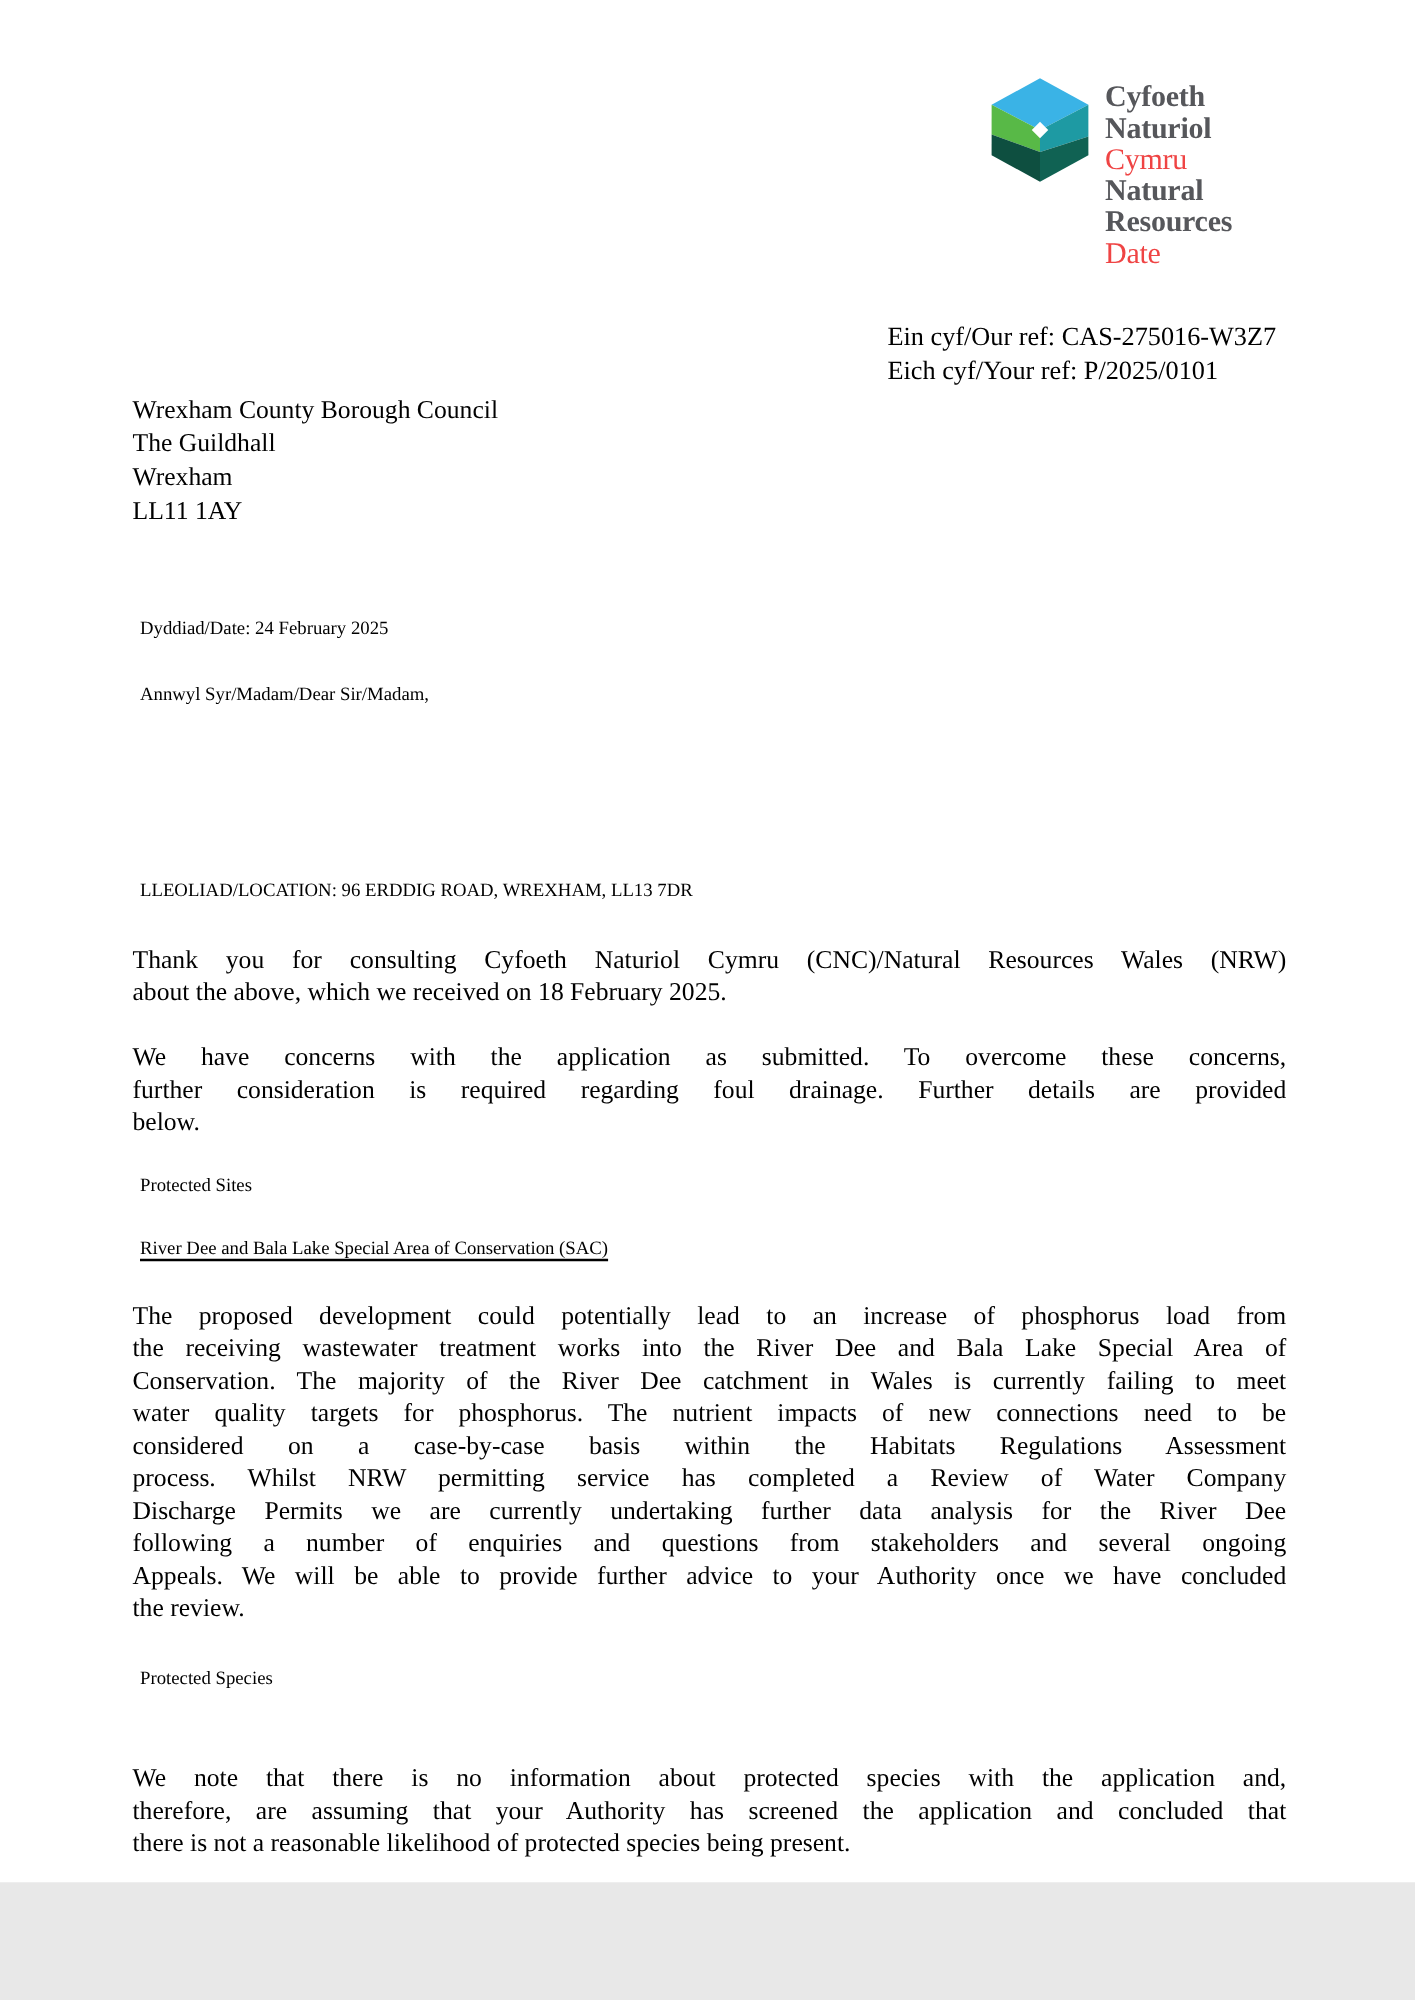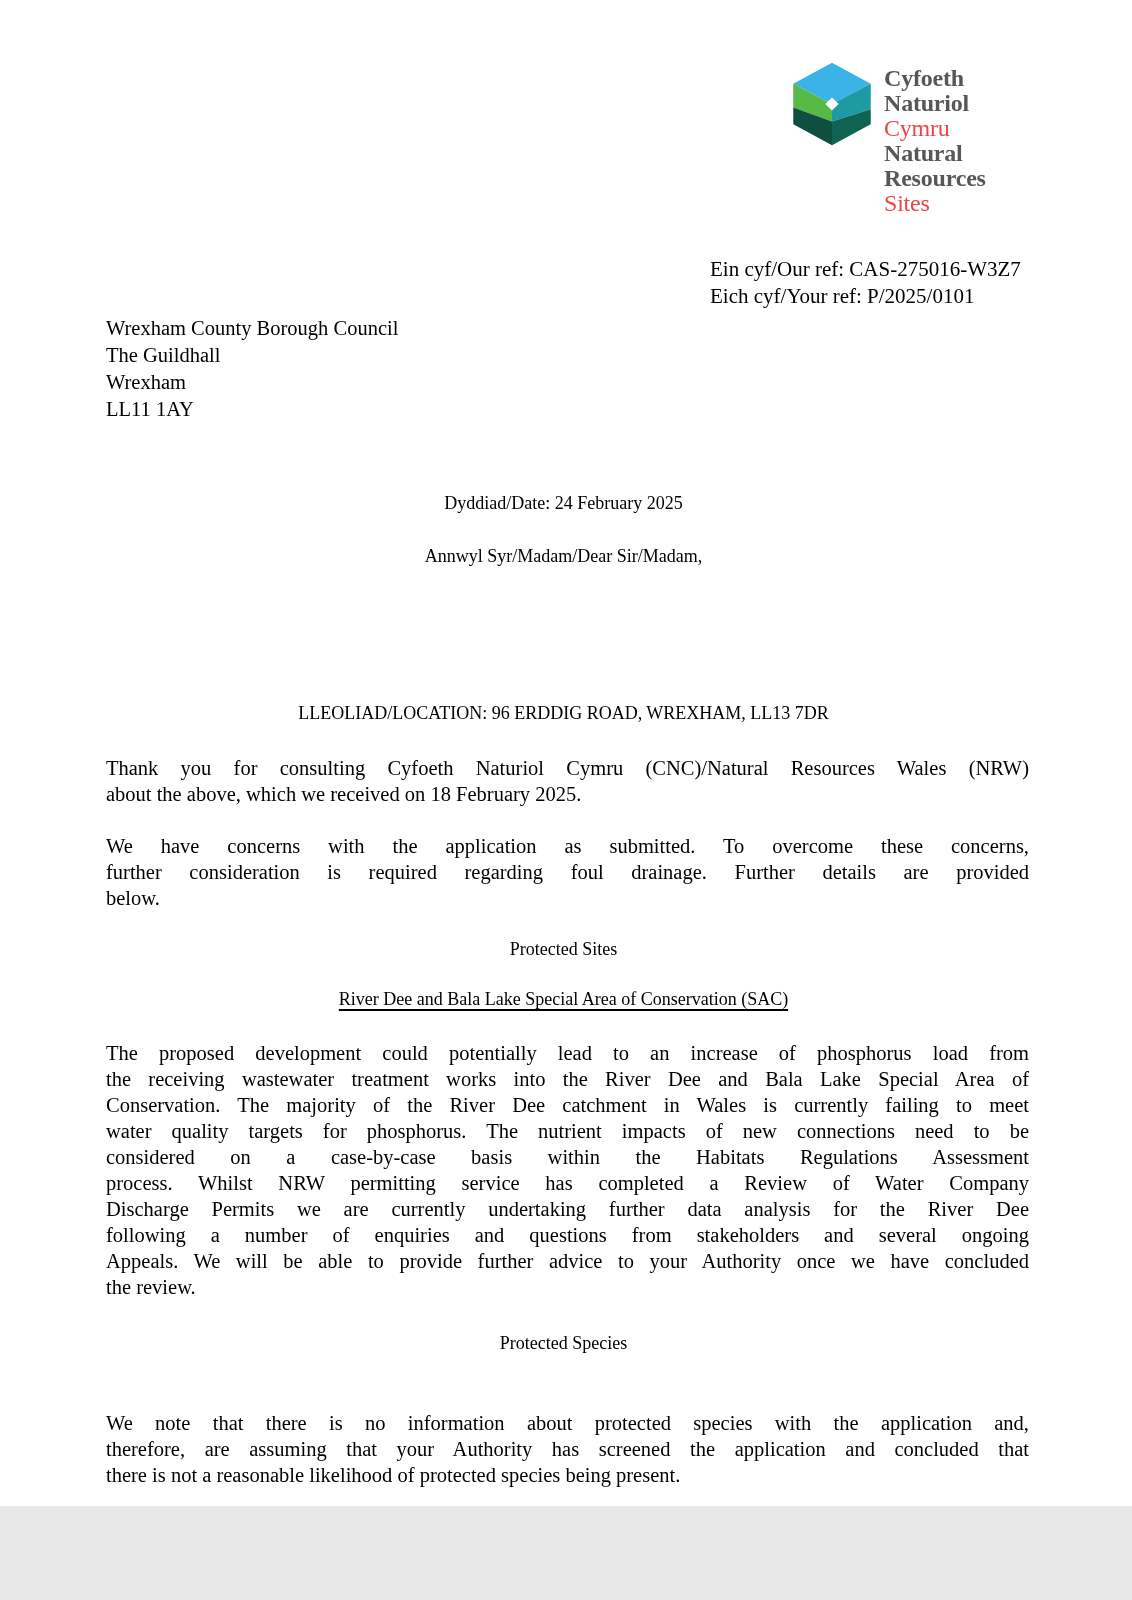--- a/index.html
+++ b/index.html
@@ -41,26 +41,25 @@
   }
   
   .address {
     position: absolute;
     left: 106px; top: 315px;
     font-size: 20.5px;
     line-height: 27px;
   }
   .single {
     position: absolute;
-    left: 102px;
+    left: 112px;
     width: 923px;
-    font-size: 18px;
+    font-size: 15px;
     line-height: 26px;
     white-space: nowrap;
-    text-align: center;
   }
   .para {
     position: absolute;
     left: 106px;
     width: 923px;
     font-size: 20.5px;
     line-height: 26px;
   }
   .para .line { white-space: nowrap; }
   .para.justify .line {
@@ -100,21 +99,21 @@
     <polygon points="6,51 50,67 50,94 6,70" fill="#0e4f40"></polygon>
     <polygon points="50,39.5 57.5,47 50,54.5 42.5,47" fill="#ffffff"></polygon>
   </svg>
 
   <div class="wordmark">
     <div class="wm-bold">Cyfoeth</div>
     <div class="wm-bold">Naturiol</div>
     <div class="wm-light">Cymru</div>
     <div class="wm-bold">Natural</div>
     <div class="wm-bold">Resources</div>
-    <div class="wm-light">Sites</div>
+    <div class="wm-light">Date</div>
   </div>
 
   <div class="refs">
     <div>Ein cyf/Our ref: CAS-275016-W3Z7</div>
     <div>Eich cyf/Your ref: P/2025/0101</div>
   </div>
 
   <div class="address">
       <div class="line">Wrexham County Borough Council</div>
       <div class="line">The Guildhall</div>

